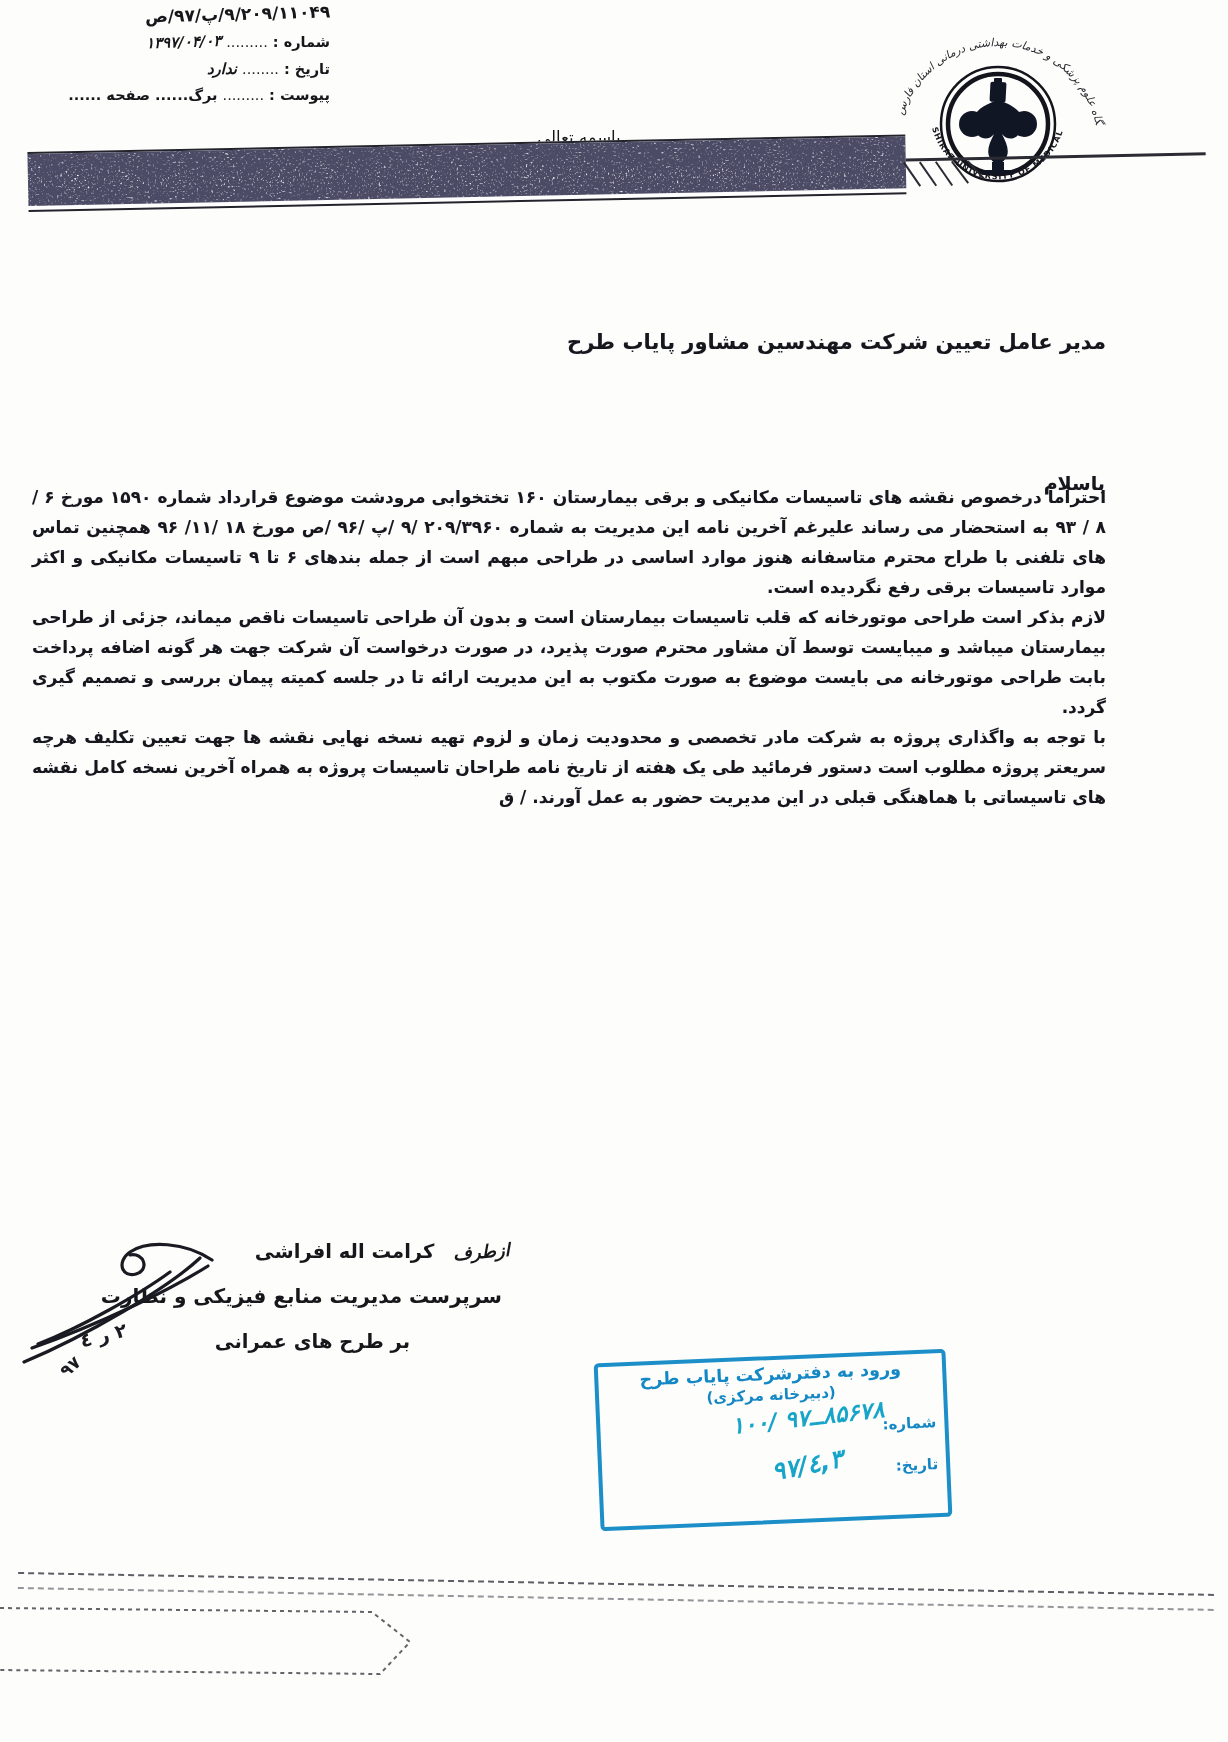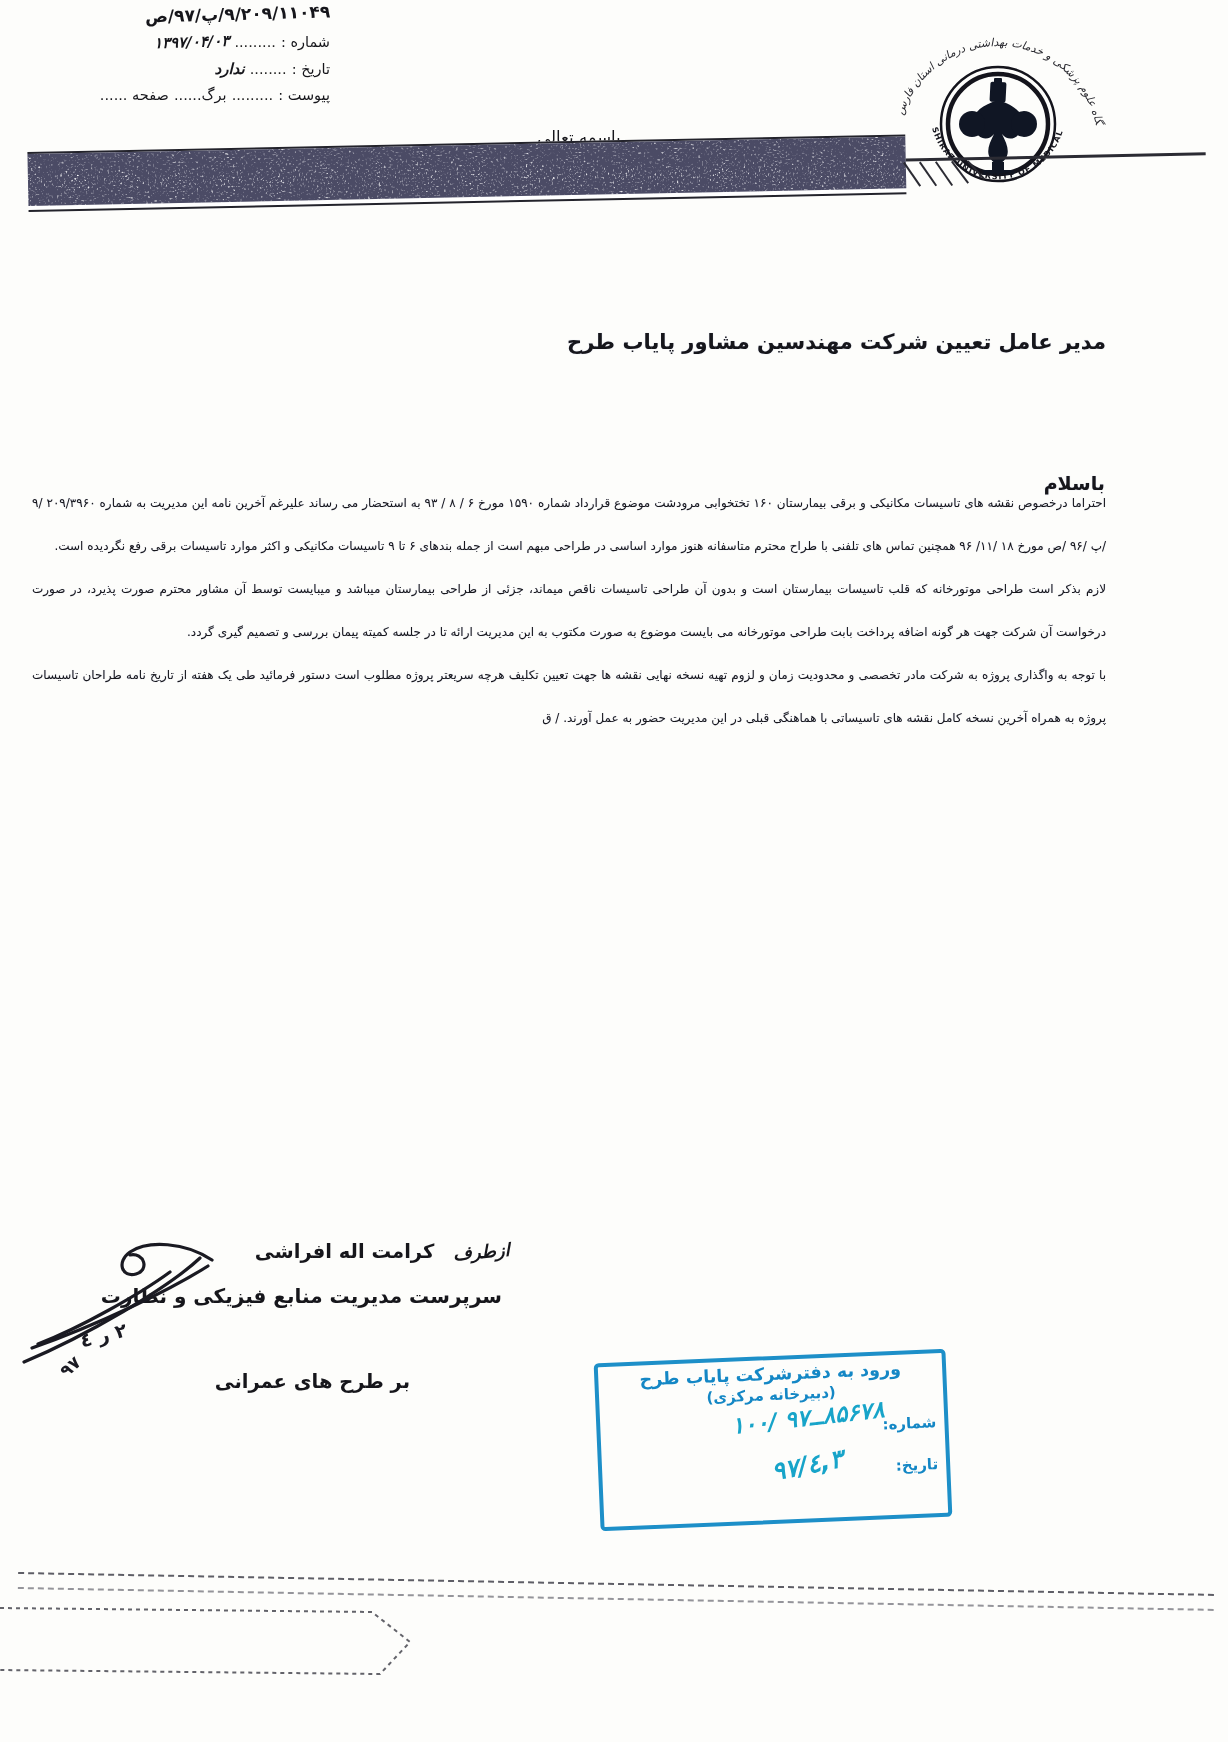--- a/index.html
+++ b/index.html
@@ -5,21 +5,21 @@
   html,body{margin:0;padding:0;background:#e8e8e4;}
   .page{
     position:relative; width:1228px; height:1742px; margin:0 auto;
     background:#fdfdfb; overflow:hidden;
     font-family:"DejaVu Sans", sans-serif; color:#16161b;
   }
   
   .hdr-left{position:absolute; left:52px; top:4px; width:278px; direction:rtl; text-align:right;}
   .ref-line{font-weight:bold; font-size:17px; transform:rotate(-1.6deg); letter-spacing:1px; white-space:nowrap;}
   .hrow{margin-top:9px; font-size:14.5px; font-weight:bold; white-space:nowrap;}
-  .hrow .lbl{font-weight:normal;}
+  .hrow .lbl{font-weight:bold;}
   .hrow .dots{font-weight:normal; letter-spacing:1px; color:#222;}
   .hand{font-style:italic; font-weight:bold;}
   .visual{unicode-bidi:bidi-override; direction:ltr; display:inline-block;}
   .hval{font-size:15px; transform:rotate(-2deg);}
   
   .bismillah{position:absolute; left:0; right:70px; top:128px; text-align:center;
     font-size:16.5px; font-weight:normal;}
   
   .band{position:absolute; left:28px; top:152px; width:1180px; height:60px;
     transform:rotate(-1.15deg); transform-origin:left center;}
@@ -27,30 +27,30 @@
     border-top:2px solid #23232b; border-bottom:2px solid #23232b;}
   .band .strip-line{position:absolute; left:878px; top:24px; width:300px; height:3px; background:#2b2b33;}
   .band svg.hatch{position:absolute; left:872px; top:26px;}
   
   .recipient{position:absolute; right:122px; top:330px; direction:rtl;
     font-size:21px; font-weight:bold; letter-spacing:.2px;
     text-shadow:0 0 1px rgba(40,60,160,.25);}
   .salutation{position:absolute; right:123px; top:448px; direction:rtl;
     font-size:19px; font-weight:bold; text-shadow:0 0 1px rgba(40,60,160,.25);margin-top:24px;}
   .body-text{position:absolute; right:122px; left:32px; top:482px; direction:rtl;
-    text-align:justify; font-size:12px; font-weight:normal; line-height:43px;
+    text-align:justify; font-size:17px; font-weight:bold; line-height:30px;
     text-shadow:0 0 1px rgba(40,60,160,.22);}
   .body-text p{margin:0;}
   
   .sig{position:absolute; left:20px; top:1232px; width:540px; height:190px; direction:rtl;}
   .sig .row1{position:absolute; right:50px; top:8px; white-space:nowrap;}
   .sig .from{font-style:italic; font-weight:bold; font-size:18px; display:inline-block; transform:rotate(-4deg);}
   .sig .name{font-weight:bold; font-size:19.5px; margin-right:14px;text-align:right;}
   .sig .t1{position:absolute; right:58px; top:52px; font-weight:bold; font-size:20px; white-space:nowrap;}
-  .sig .t2{position:absolute; right:150px; top:98px; font-weight:bold; font-size:19.5px; white-space:nowrap;margin-top:40px;}
+  .sig .t2{position:absolute; right:150px; top:98px; font-weight:bold; font-size:19.5px; white-space:nowrap;}
   .sig svg{position:absolute; left:0; top:0;}
   
   .stamp{position:absolute; left:597px; top:1356px; width:352px; height:168px;
     transform:rotate(-2.4deg); border:4px solid #1d8fc8; border-radius:5px;
     direction:rtl; color:#1487c5; box-sizing:border-box; padding:4px 8px 2px 8px;
     background:rgba(255,255,255,.0);}
   .stamp .s1{text-align:center; font-weight:bold; font-size:17.5px; letter-spacing:.5px;}
   .stamp .s2{text-align:center; font-weight:bold; font-size:15px; margin-top:2px;}
   .stamp .srow{position:relative; font-weight:bold; font-size:15px; margin-top:8px; height:34px;}
   .stamp .slbl{position:absolute; right:0; top:8px;}

